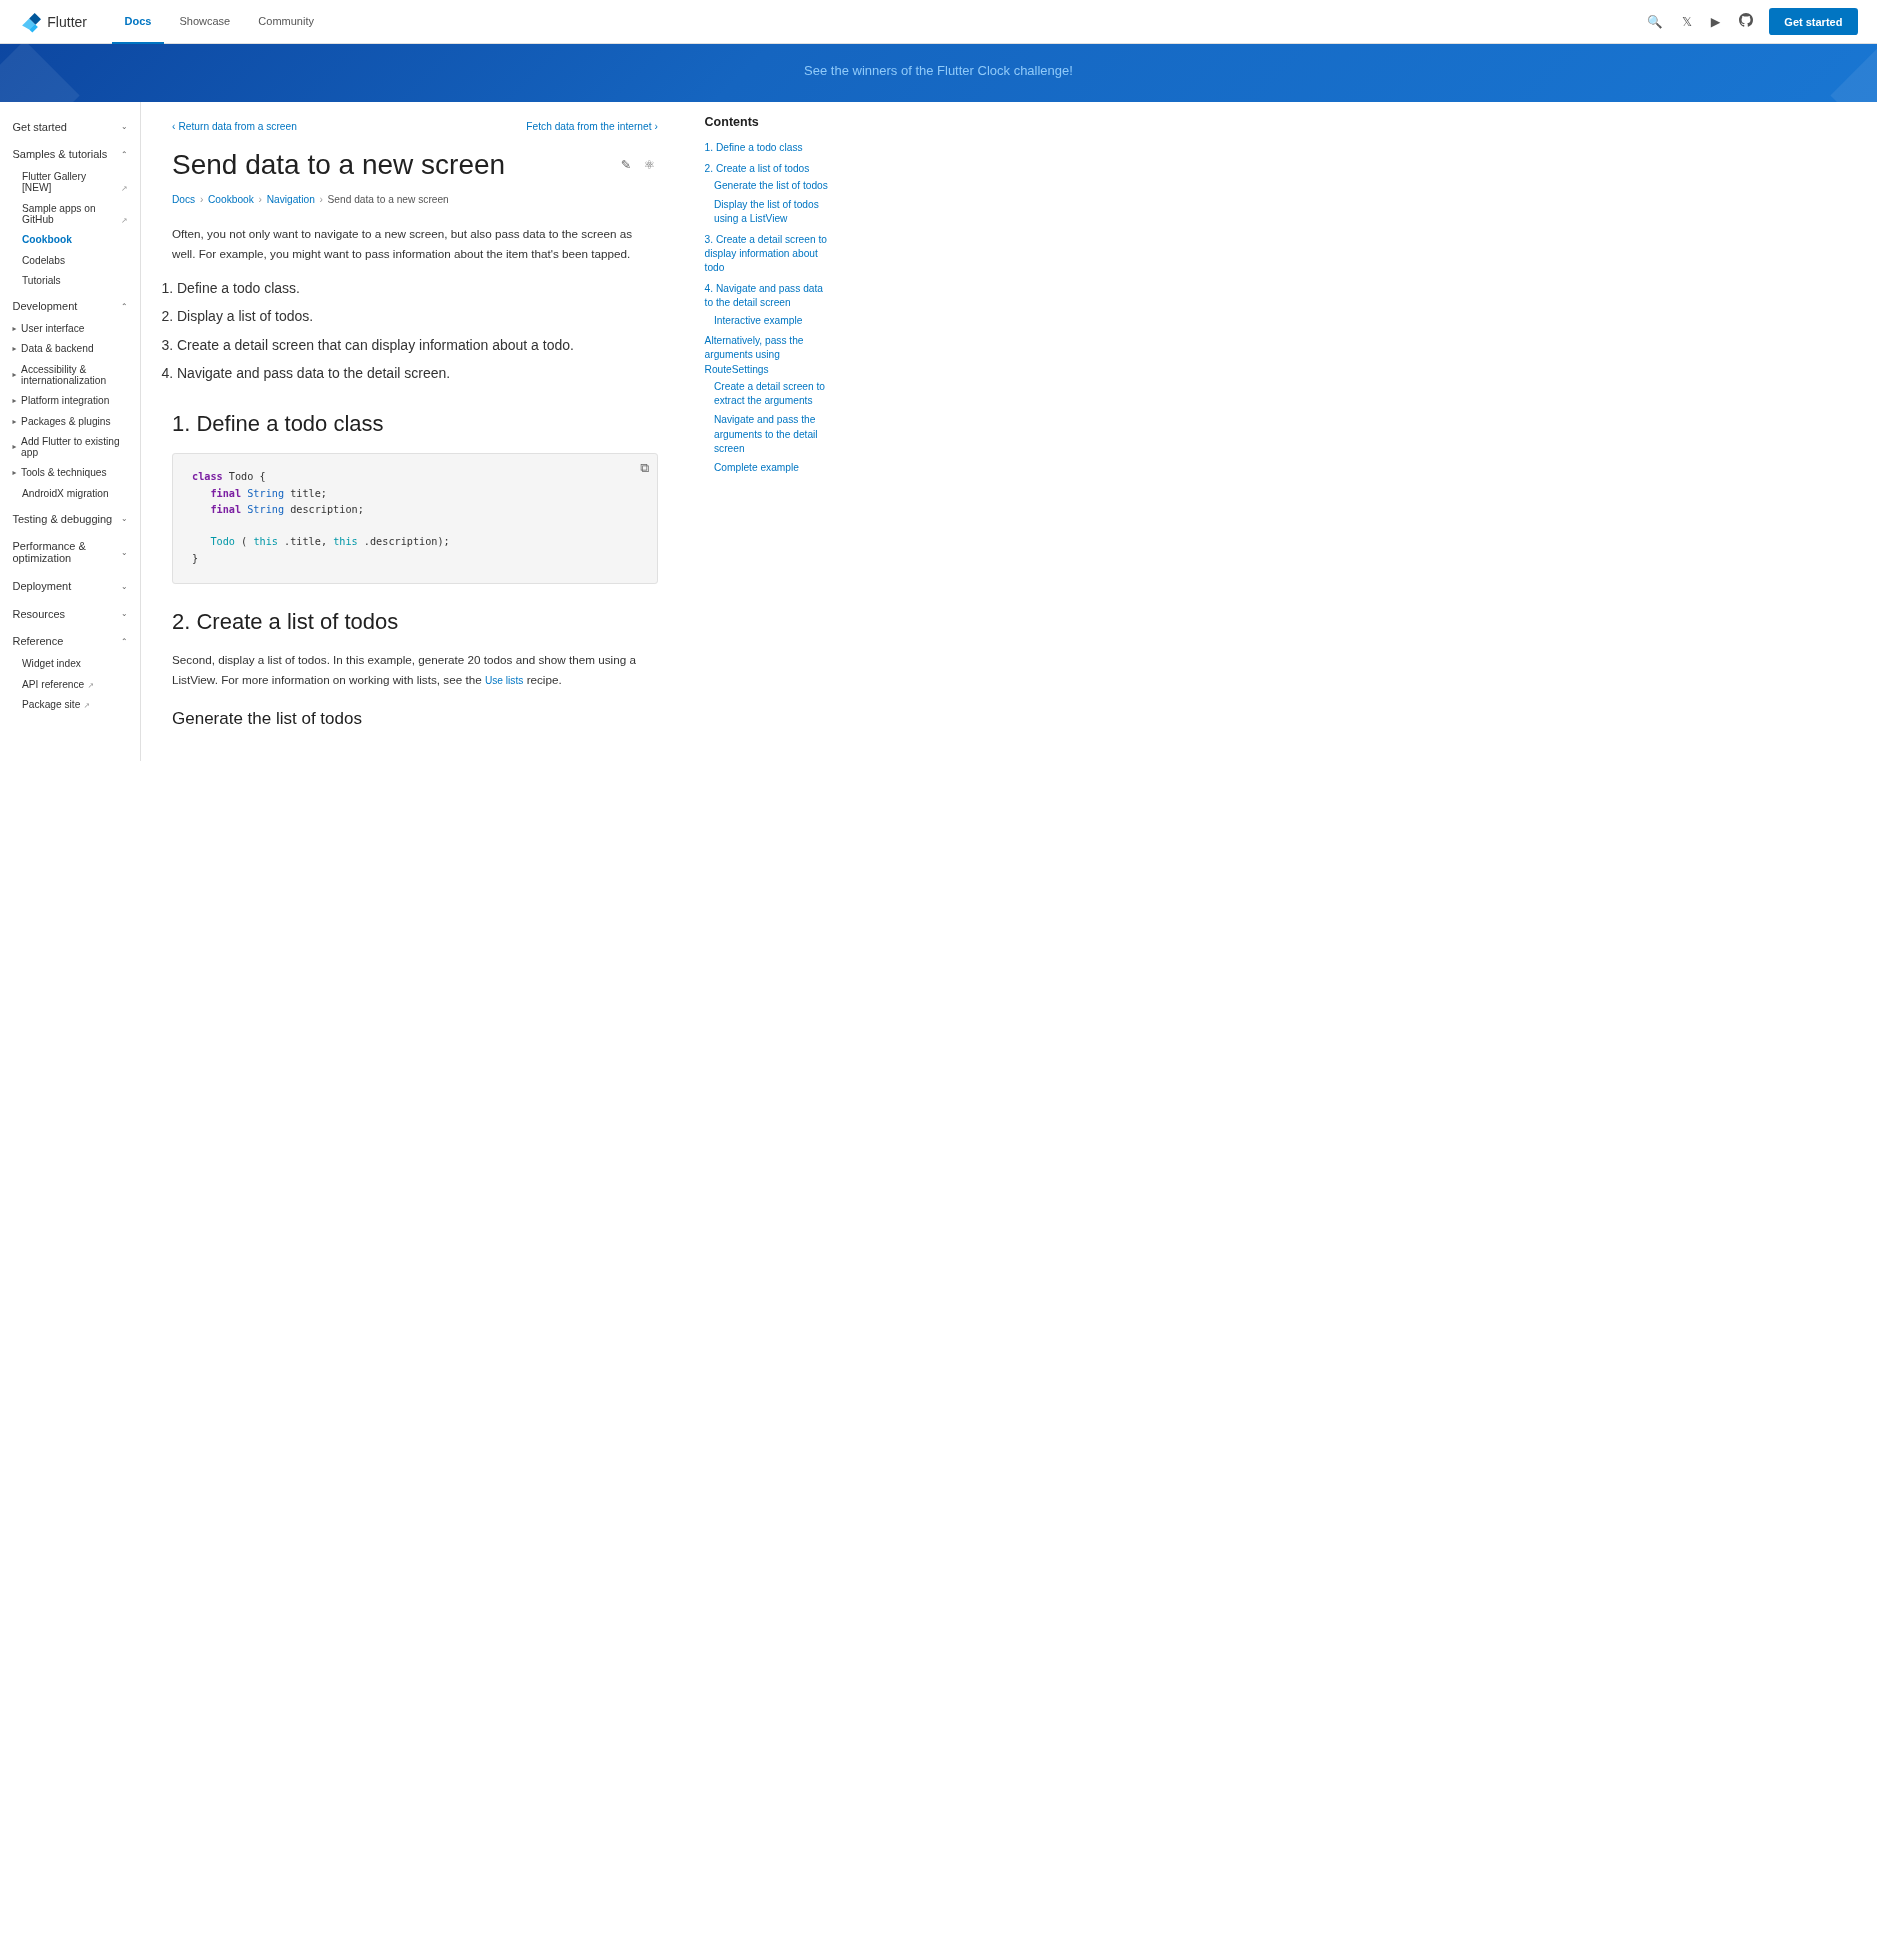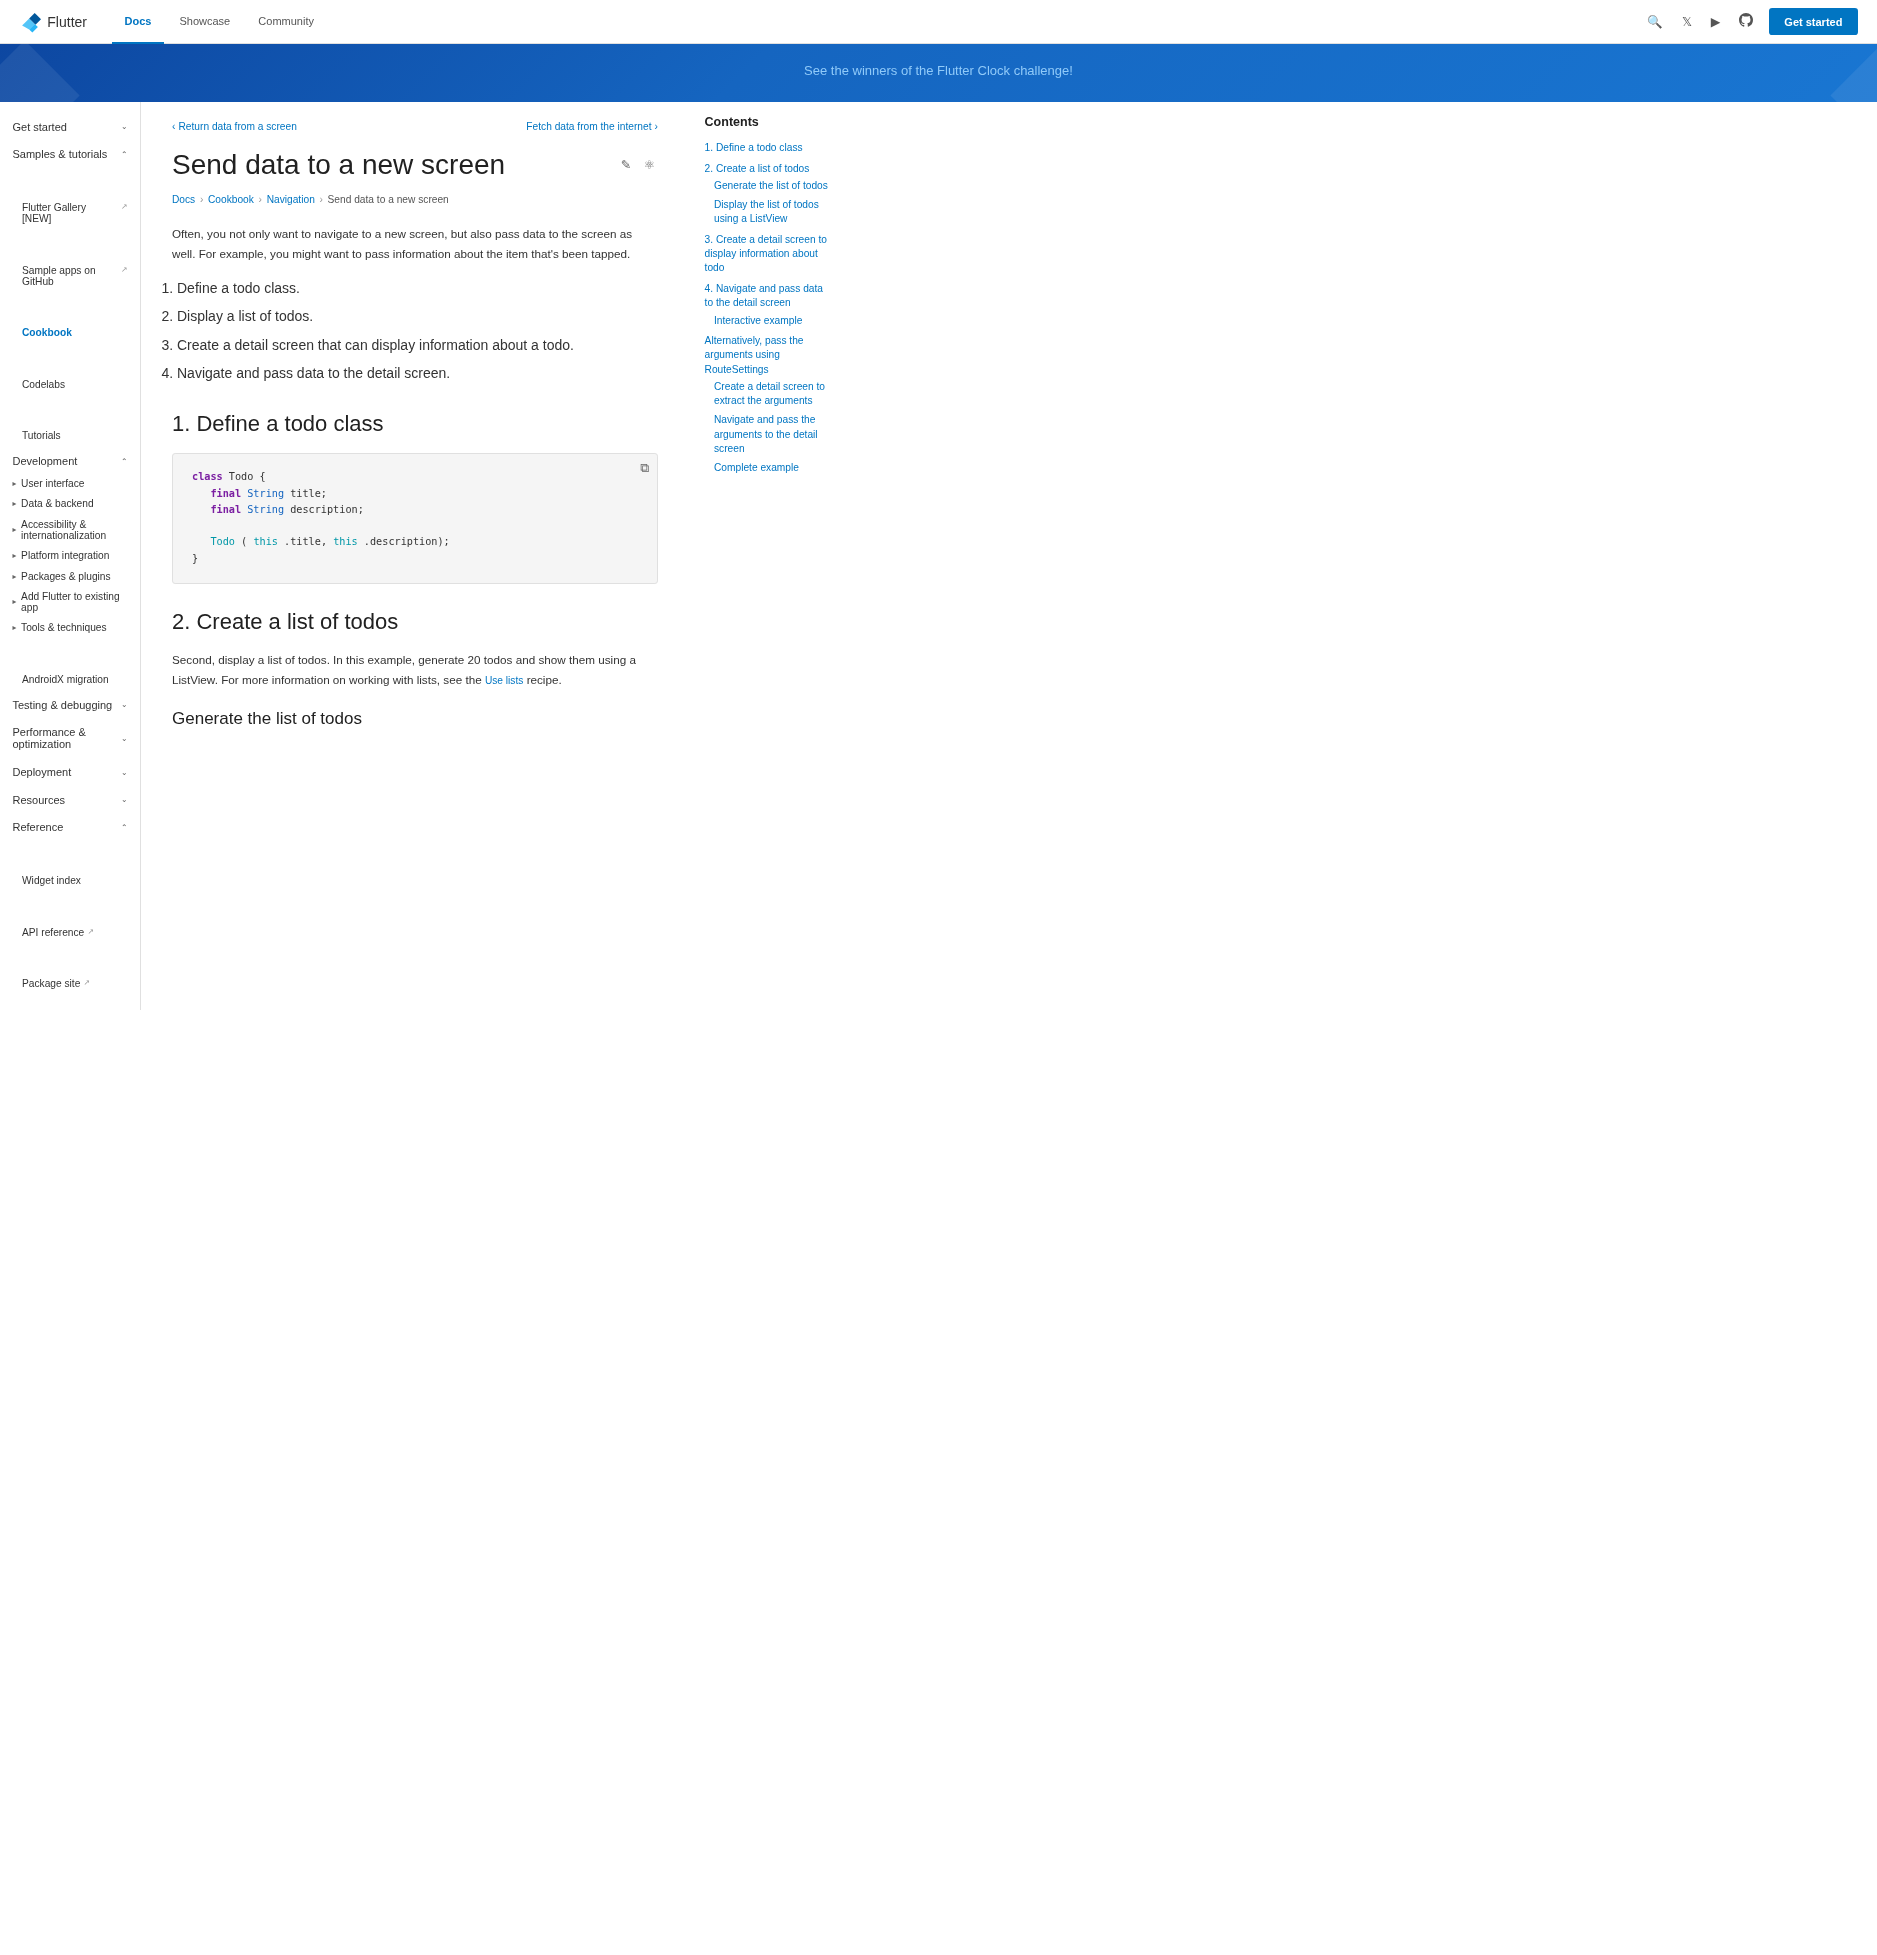--- a/index.html
+++ b/index.html
@@ -151,23 +151,22 @@
     .sidebar-section-header .chevron {
       font-size: 7.8px;
       color: #666;
     }
     .sidebar-item {
       padding: 4.7px 12.5px 4.7px 22px;
       font-size: 10.2px;
       color: #333;
       cursor: pointer;
       display: flex;
-      align-items: flex-start;
+      align-items: flex-end;
       gap: 3.1px;
-      margin-top: 31px;
     }
     .sidebar-item.active {
       color: #0175C2;
       font-weight: 600;
     }
     .sidebar-item .ext-icon {
       font-size: 7.8px;
       color: #999;
     }
     .sidebar-item-with-arrow {

